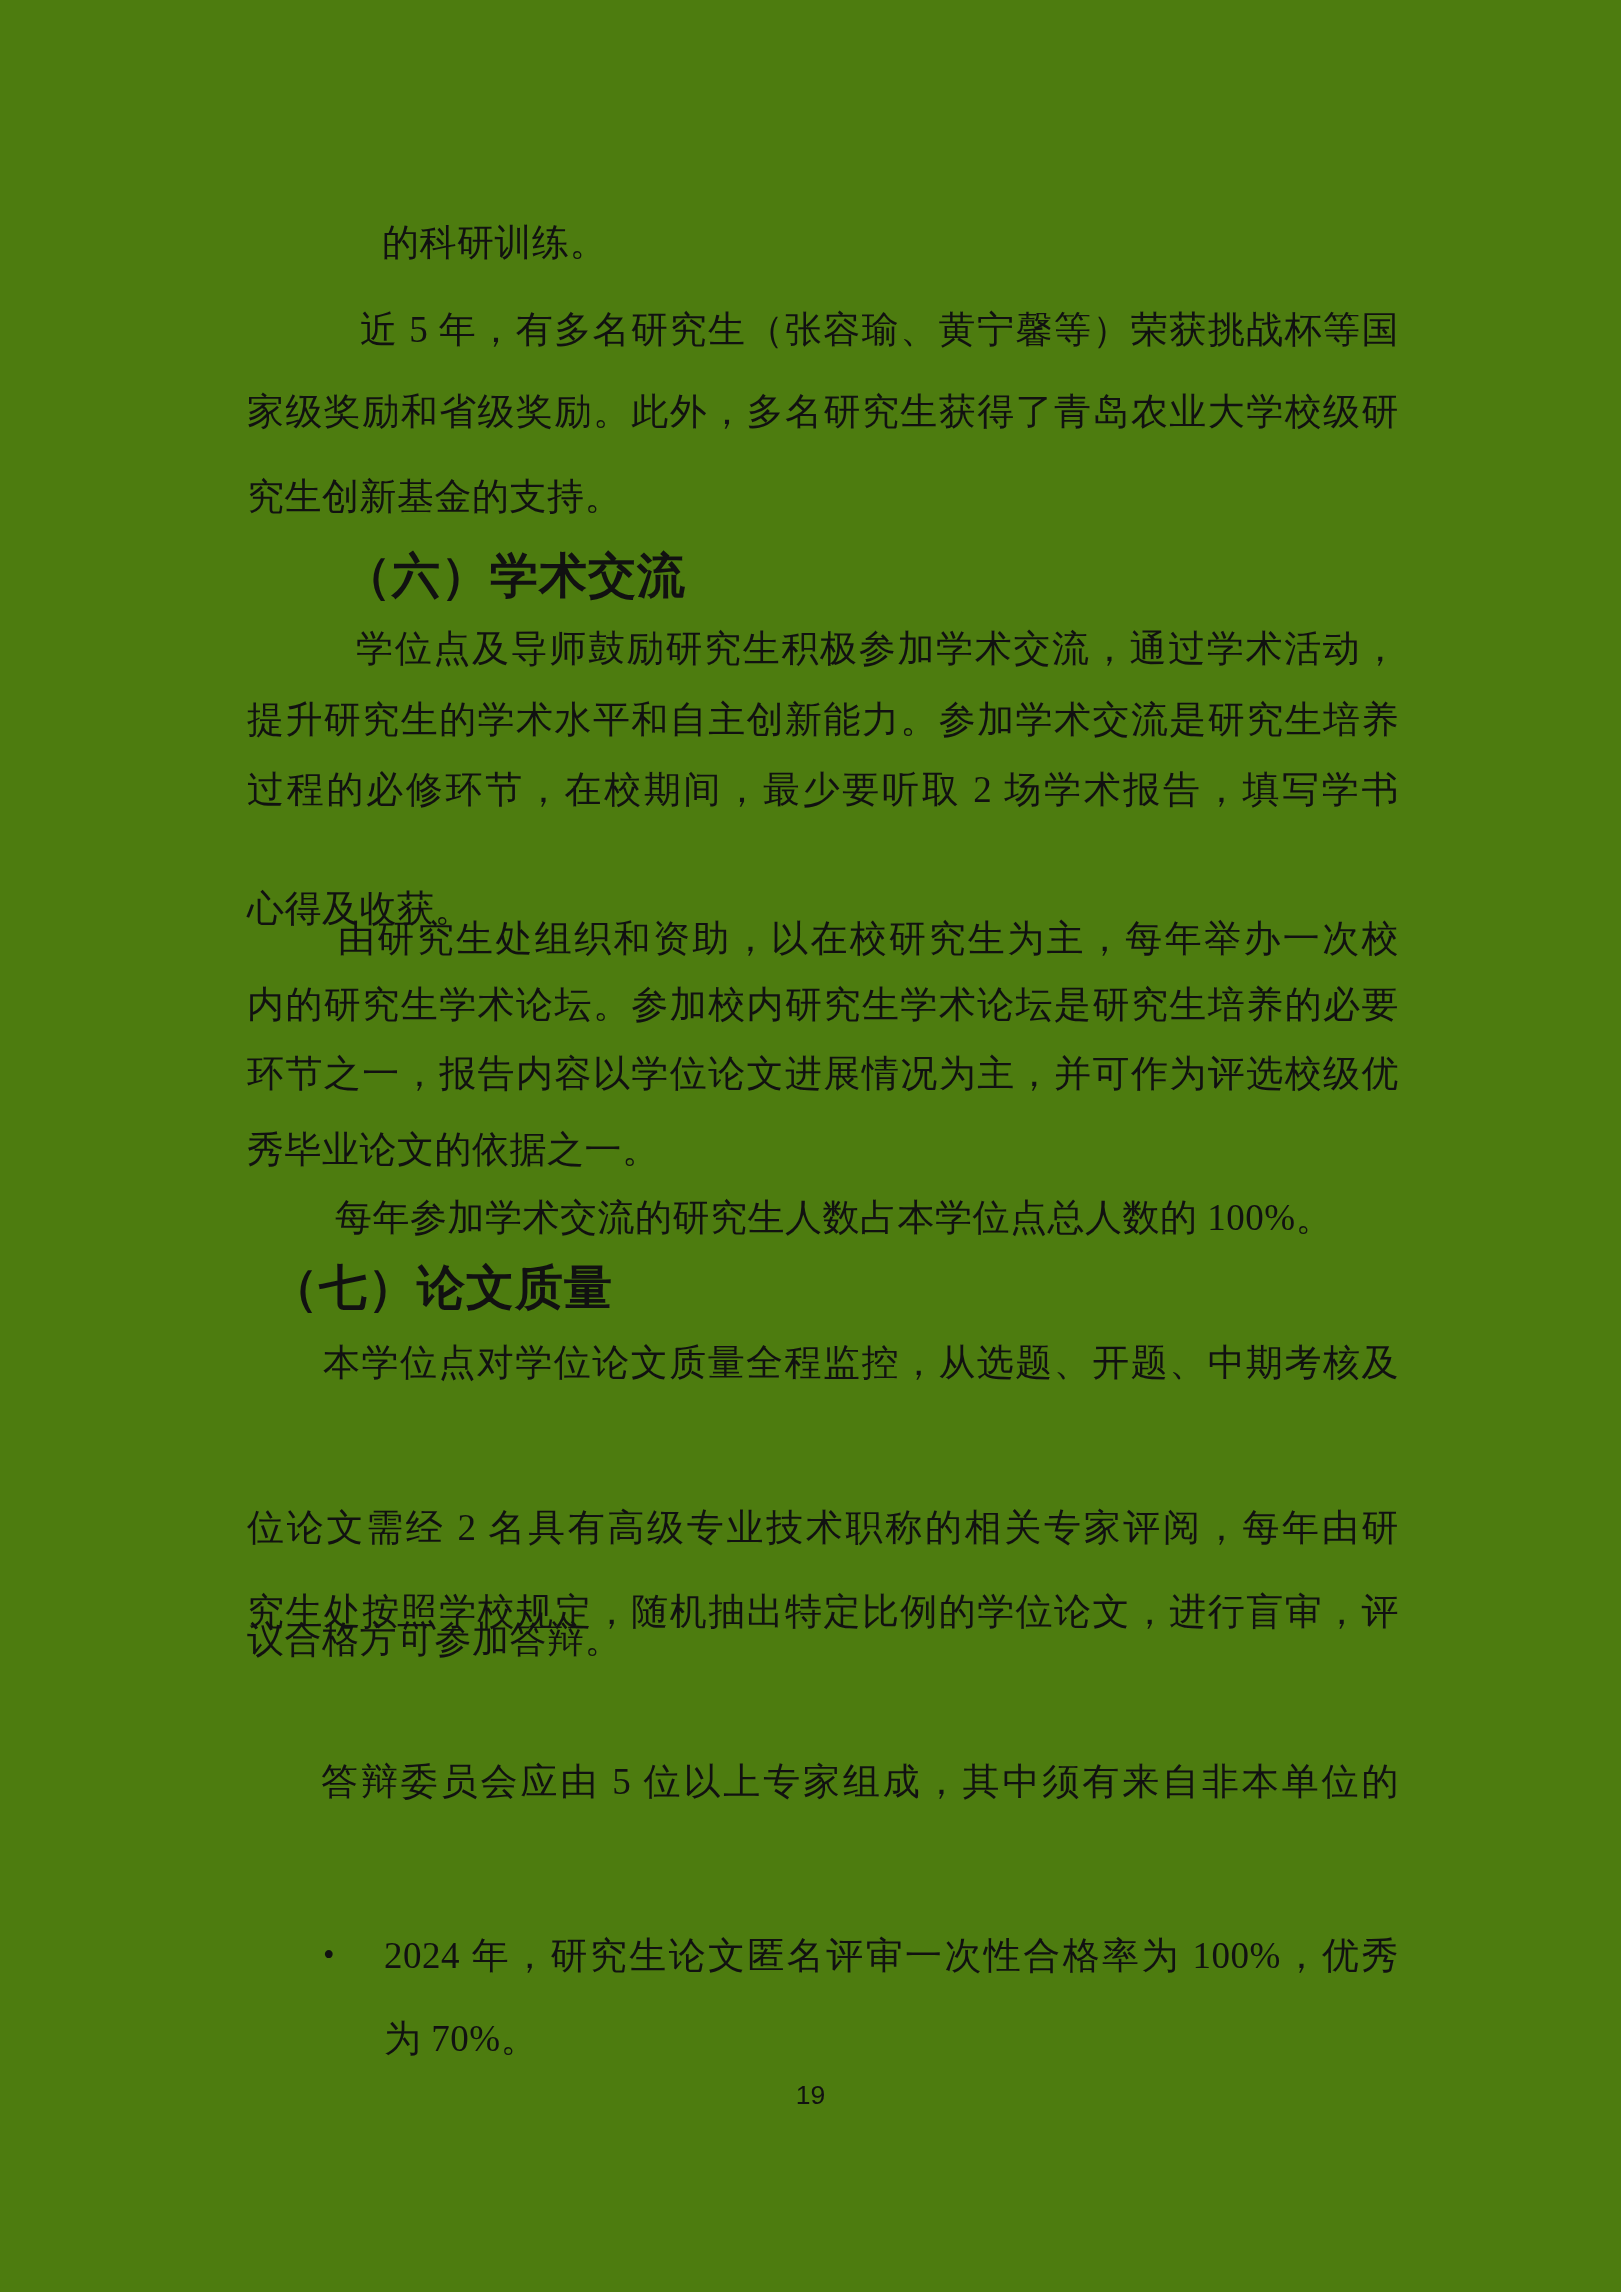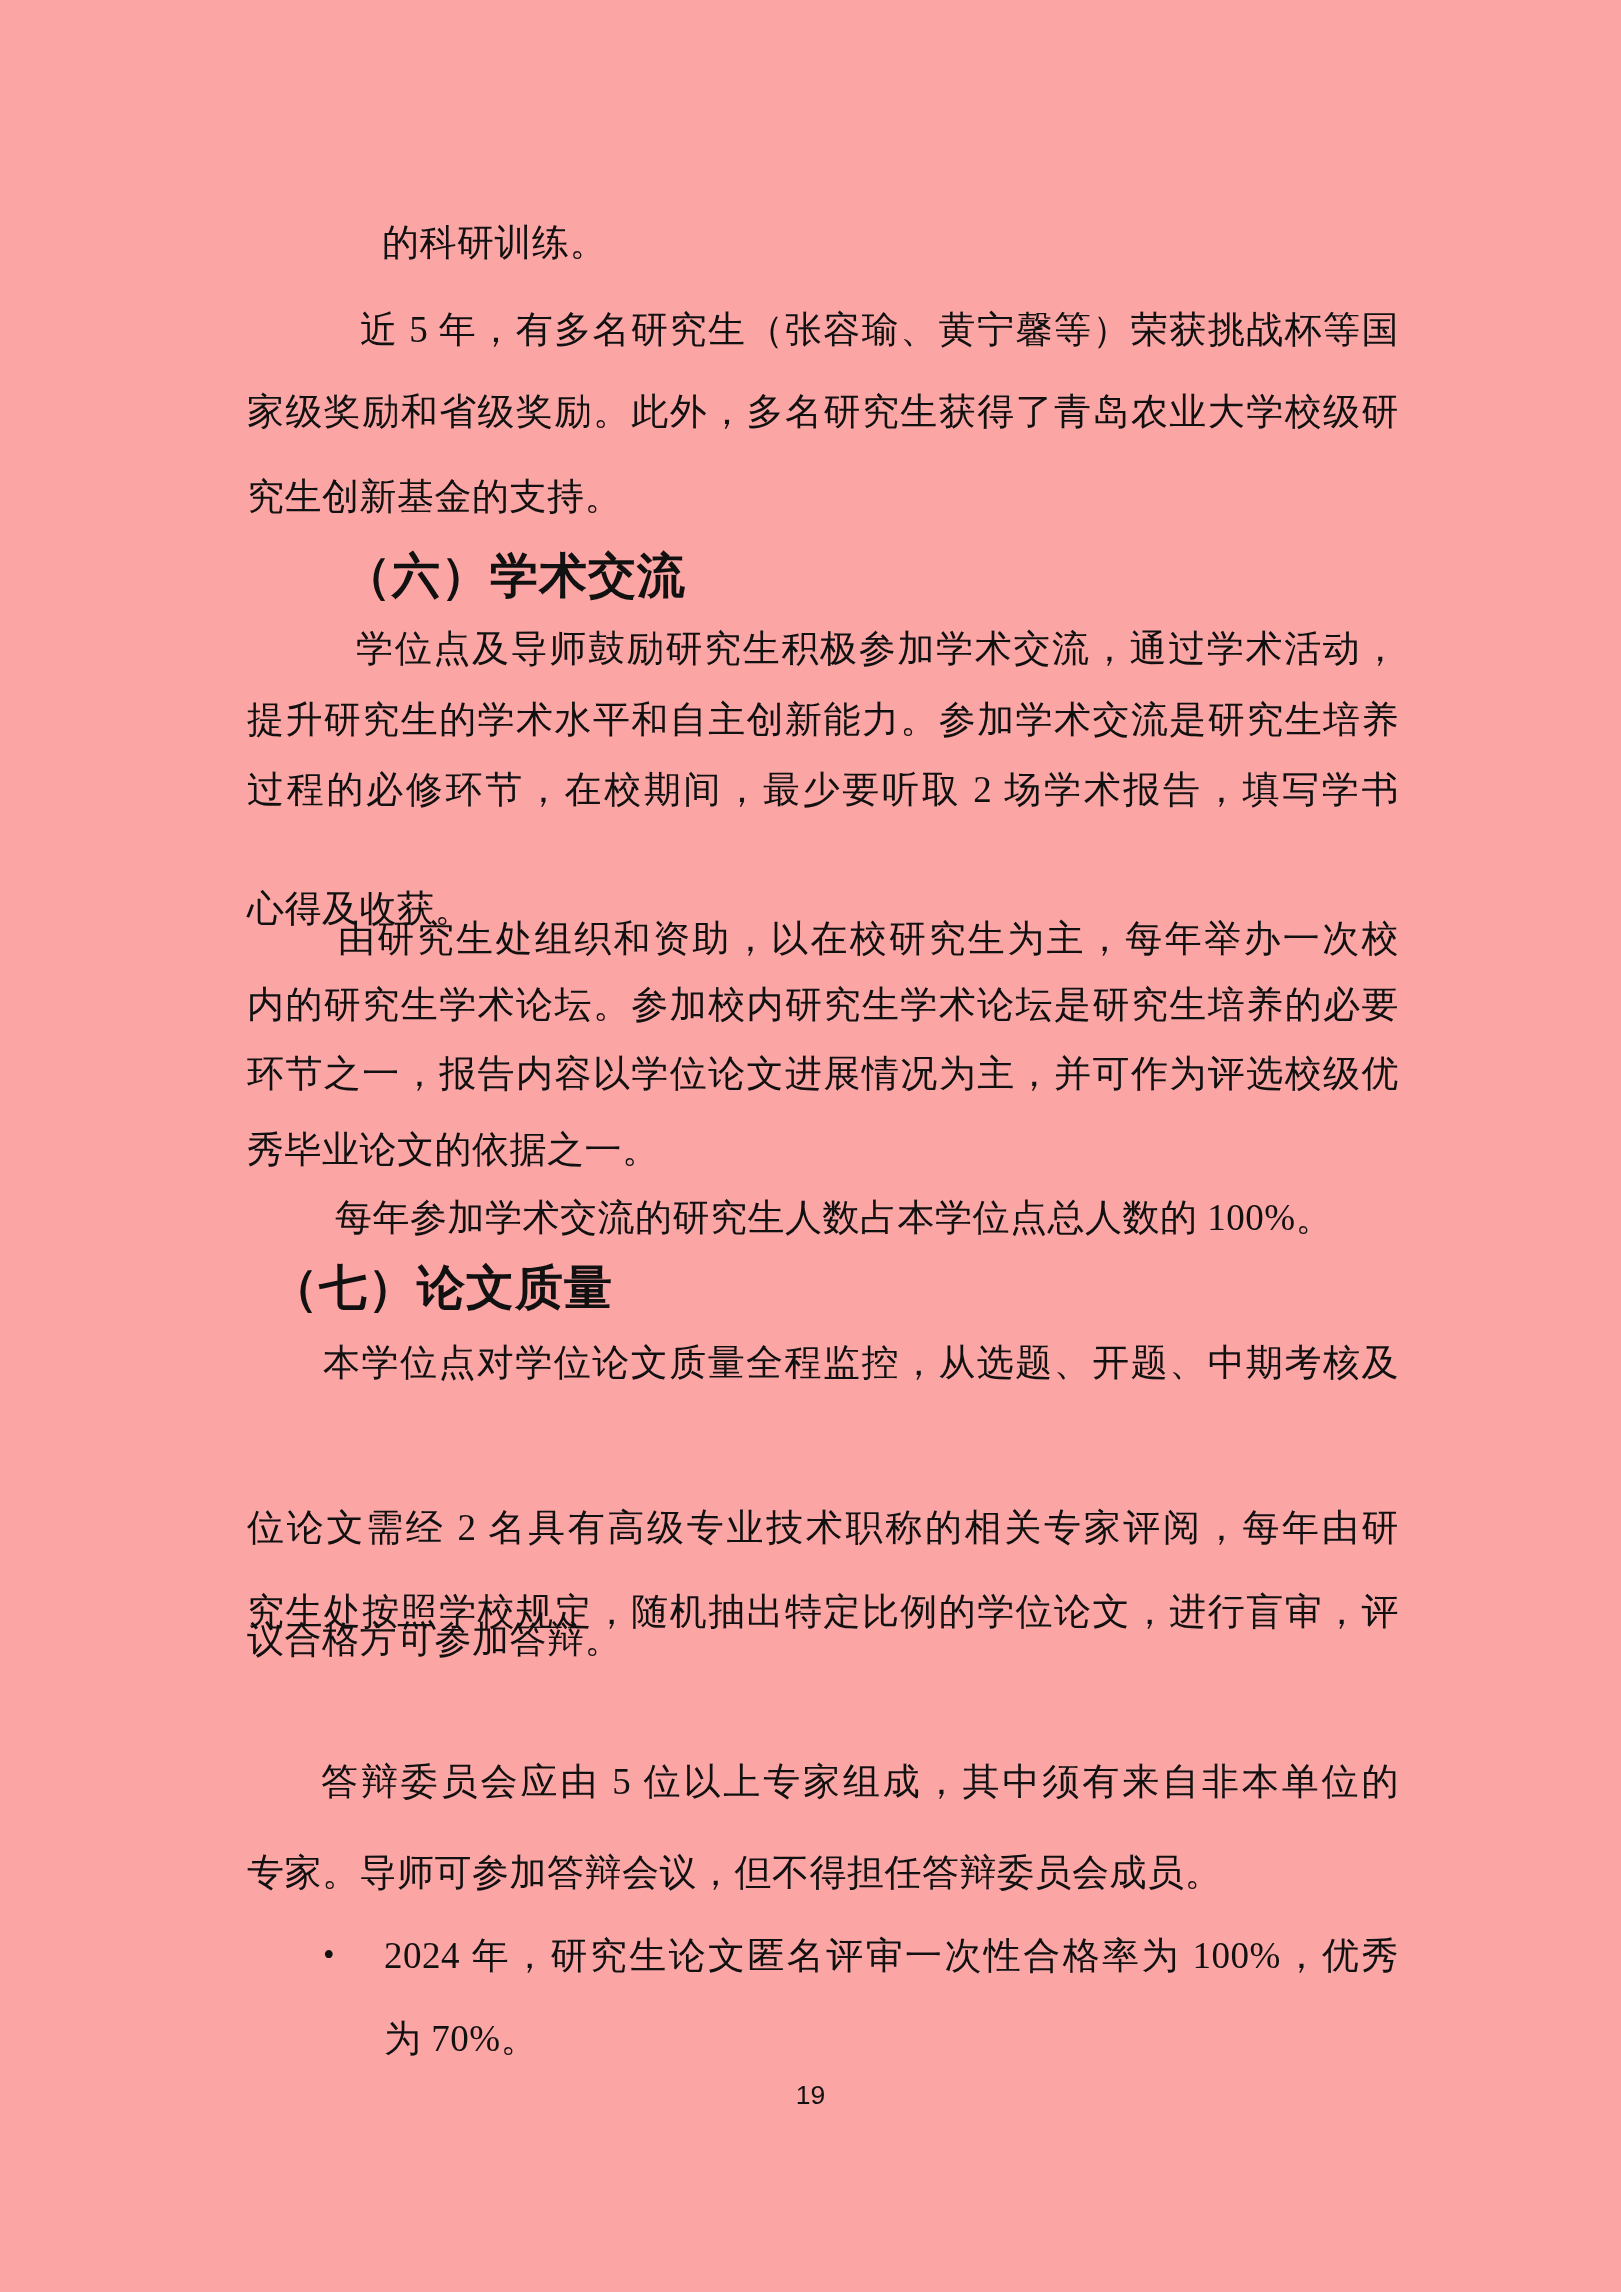--- a/index.html
+++ b/index.html
@@ -4,21 +4,21 @@
 <style>
   html, body {
     margin: 0;
     padding: 0;
     background: #ffffff;
   }
   .page {
     position: relative;
     width: 1621px;
     height: 2293px;
-    background: #fca5a5;
+    background: #4d7c0f;
     overflow: hidden;
     font-family: "Liberation Serif", "DejaVu Serif", serif;
     color: #111111;
   }
   .ln {
     position: absolute;
     font-size: 37px;
     line-height: 1.18;
     white-space: normal;
     letter-spacing: 0.5px;
@@ -77,21 +77,20 @@
   <div class="ln" style="top:1196px; left:335px;">每年参加学术交流的研究生人数占本学位点总人数的 100%。</div>
 
   <div class="hd" style="top:1262px; left:270px;">（七）论文质量</div>
 
   <div class="ln j" style="top:1341px; left:323px;">本学位点对学位论文质量全程监控，从选题、开题、中期考核及</div>
   <div class="ln j" style="top:1506px; left:247px;">位论文需经 2 名具有高级专业技术职称的相关专家评阅，每年由研</div>
   <div class="ln j" style="top:1590px; left:247px;">究生处按照学校规定，随机抽出特定比例的学位论文，进行盲审，评</div>
   <div class="ln" style="top:1618px; left:247px;">议合格方可参加答辩。</div>
 
   <div class="ln j" style="top:1760px; left:321px;">答辩委员会应由 5 位以上专家组成，其中须有来自非本单位的</div>
-  <div class="ln" style="top:1851px; left:247px;">专家。导师可参加答辩会议，但不得担任答辩委员会成员。</div>
 
   <span class="bullet" style="top:1934px; left:323px;">•</span>
   <div class="ln j" style="top:1934px; left:384px;">2024 年，研究生论文匿名评审一次性合格率为 100%，优秀</div>
   <div class="ln" style="top:2017px; left:384px;">为 70%。</div>
 
   <div class="pagenum">19</div>
 
 </div>
 
 

